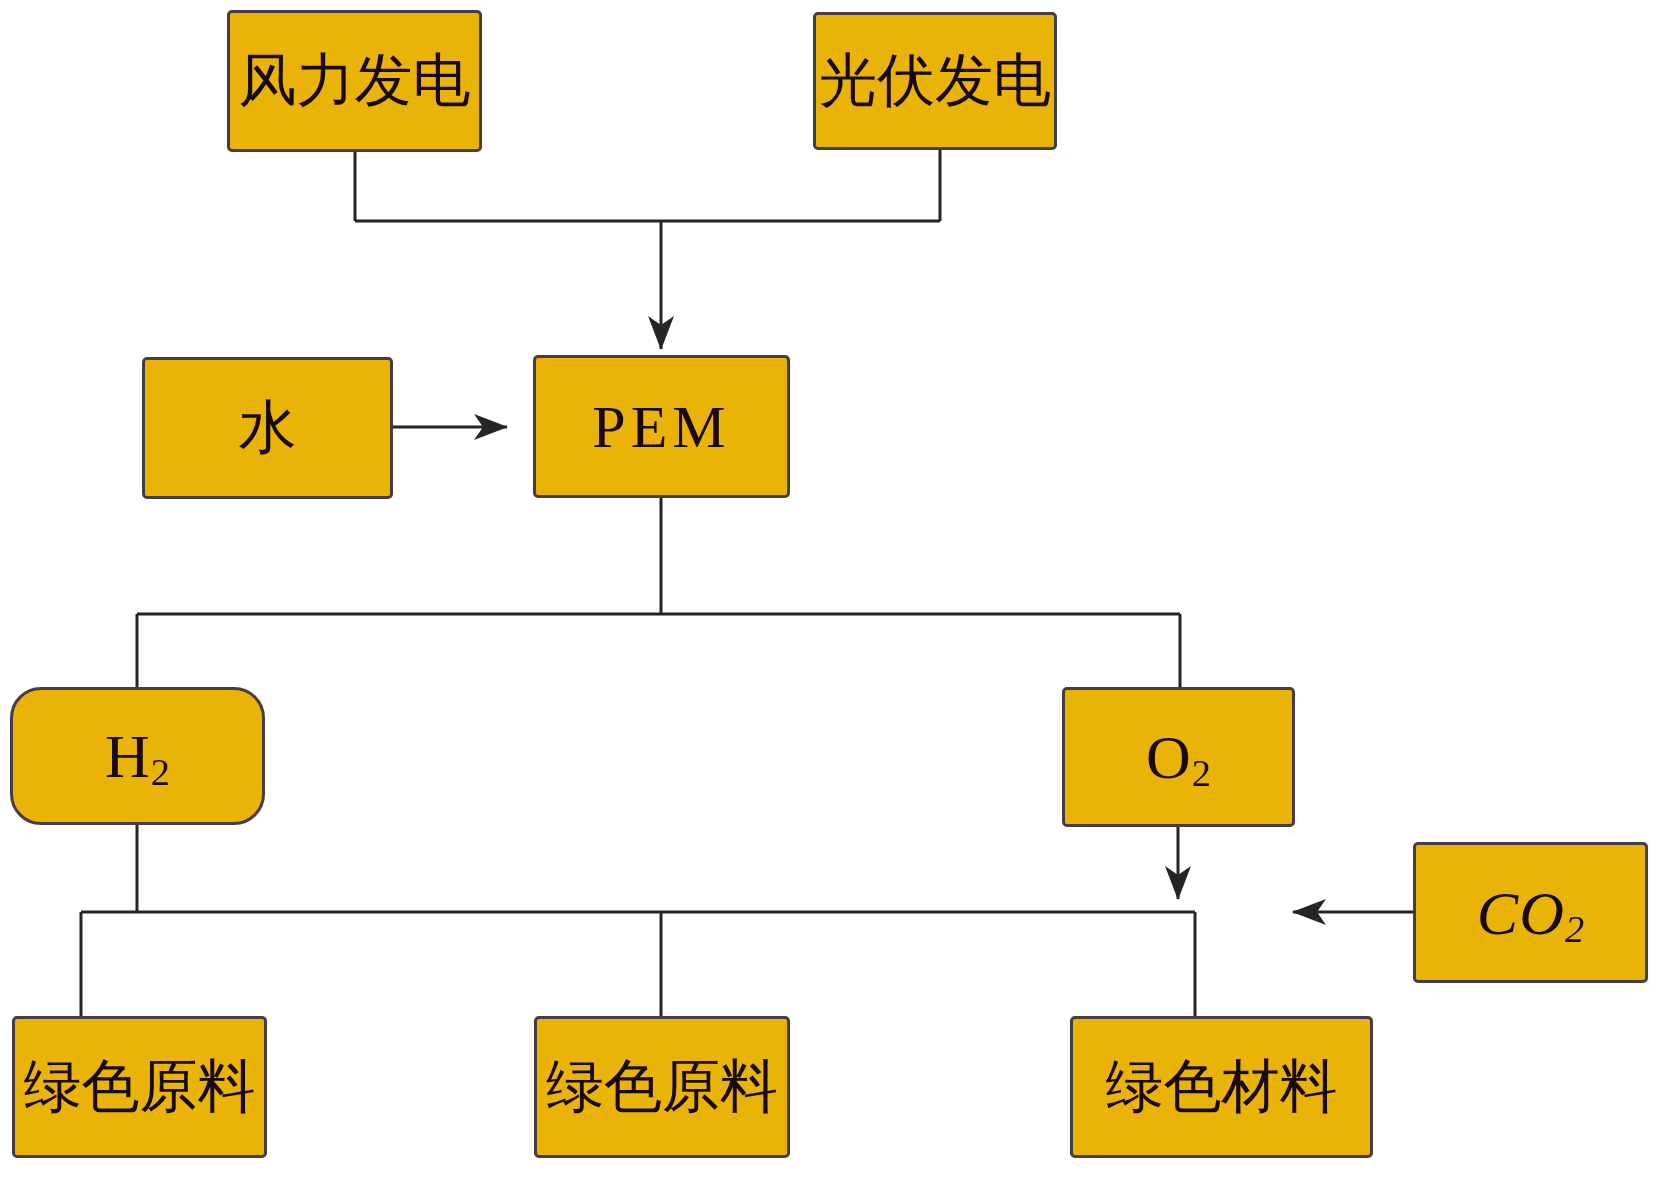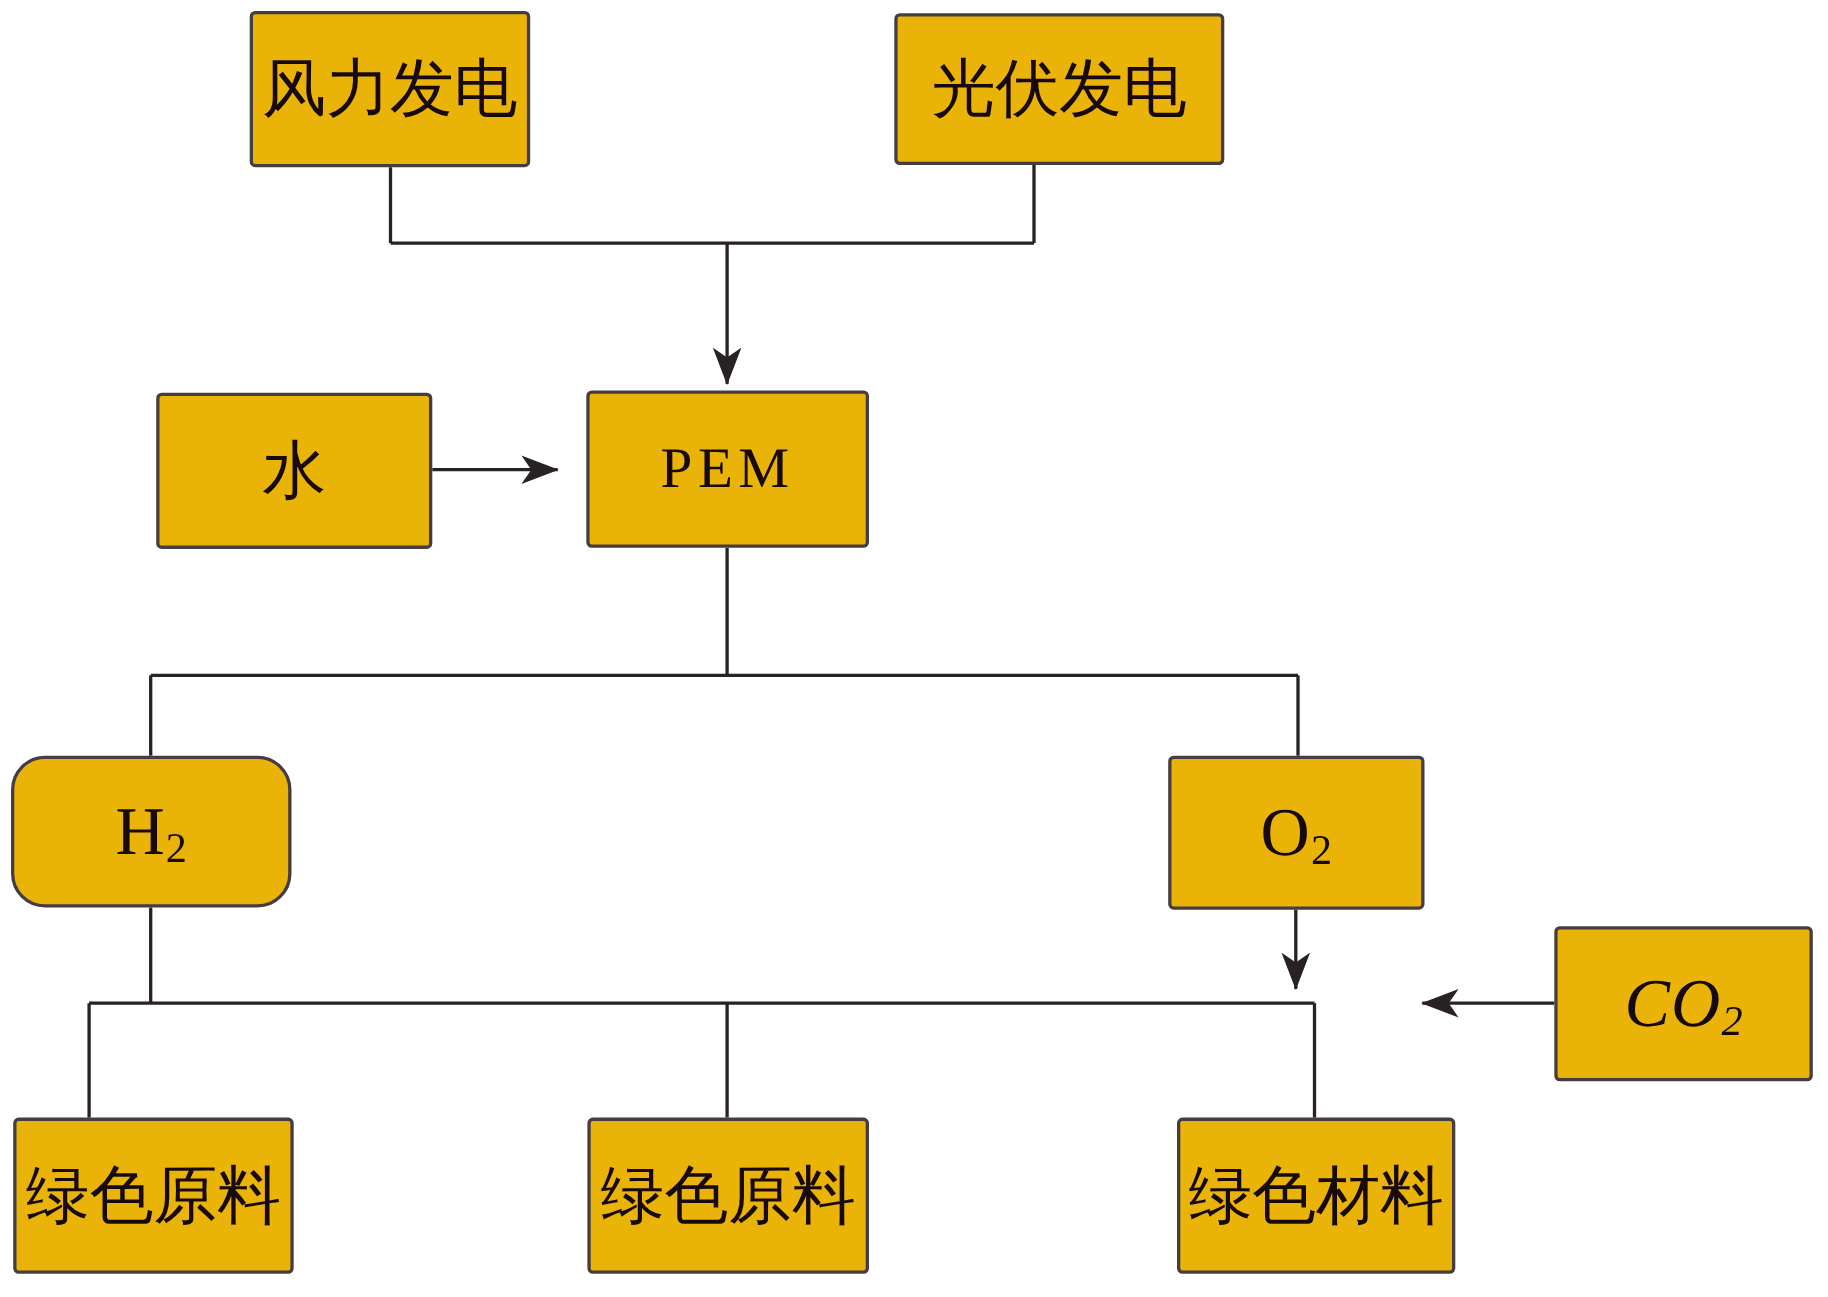--- a/index.html
+++ b/index.html
@@ -23,39 +23,39 @@
     align-items:center;
     justify-content:center;
     color:#17090c;
   }
   .label {
     font-family:"Liberation Serif","DejaVu Serif",serif;
     white-space:nowrap;
     line-height:1;
   }
   .zh  { font-size:58px; }
-  .latin { font-size:52px; letter-spacing:5px; }
+  .latin { font-size:60px; letter-spacing:5px; }
   .chem { font-size:62px; letter-spacing:1px; }
   .chem .sub {
     font-size:0.62em;
     position:relative;
     top:0.22em;
     letter-spacing:0;
   }
   
   #node-wind           { left:227px;  top:10px;   width:255px; height:142px; }
-  #node-pv             { left:813px;  top:12px;   width:300px; height:138px; }
+  #node-pv             { left:813px;  top:12px;   width:244px; height:138px; }
   #node-water          { left:142px;  top:357px;  width:251px; height:142px; }
   #node-pem            { left:533px;  top:355px;  width:257px; height:143px; }
   #node-h2             { left:10px;   top:687px;  width:255px; height:138px;border-radius:31px; }
   #node-o2             { left:1062px; top:687px;  width:233px; height:140px; }
   #node-co2            { left:1413px; top:842px;  width:235px; height:141px;font-style:italic; }
   #node-green-energy   { left:12px;   top:1016px; width:255px; height:142px; }
   #node-green-raw      { left:534px;  top:1016px; width:256px; height:142px; }
-  #node-green-material { left:1070px; top:1016px; width:253px; height:142px; }
+  #node-green-material { left:1070px; top:1016px; width:303px; height:142px; }
 </style>
 </head>
 <body>
 
 <div class="canvas">
 
   <svg class="connectors" viewBox="0 0 1662 1179" xmlns="http://www.w3.org/2000/svg">
     <defs>
       <marker id="arrow" markerUnits="userSpaceOnUse" markerWidth="40" markerHeight="30" refX="33" refY="13" orient="auto">
         <path d="M0,0 L34,13 L0,26 L9,13 Z" fill="#282223"></path>

